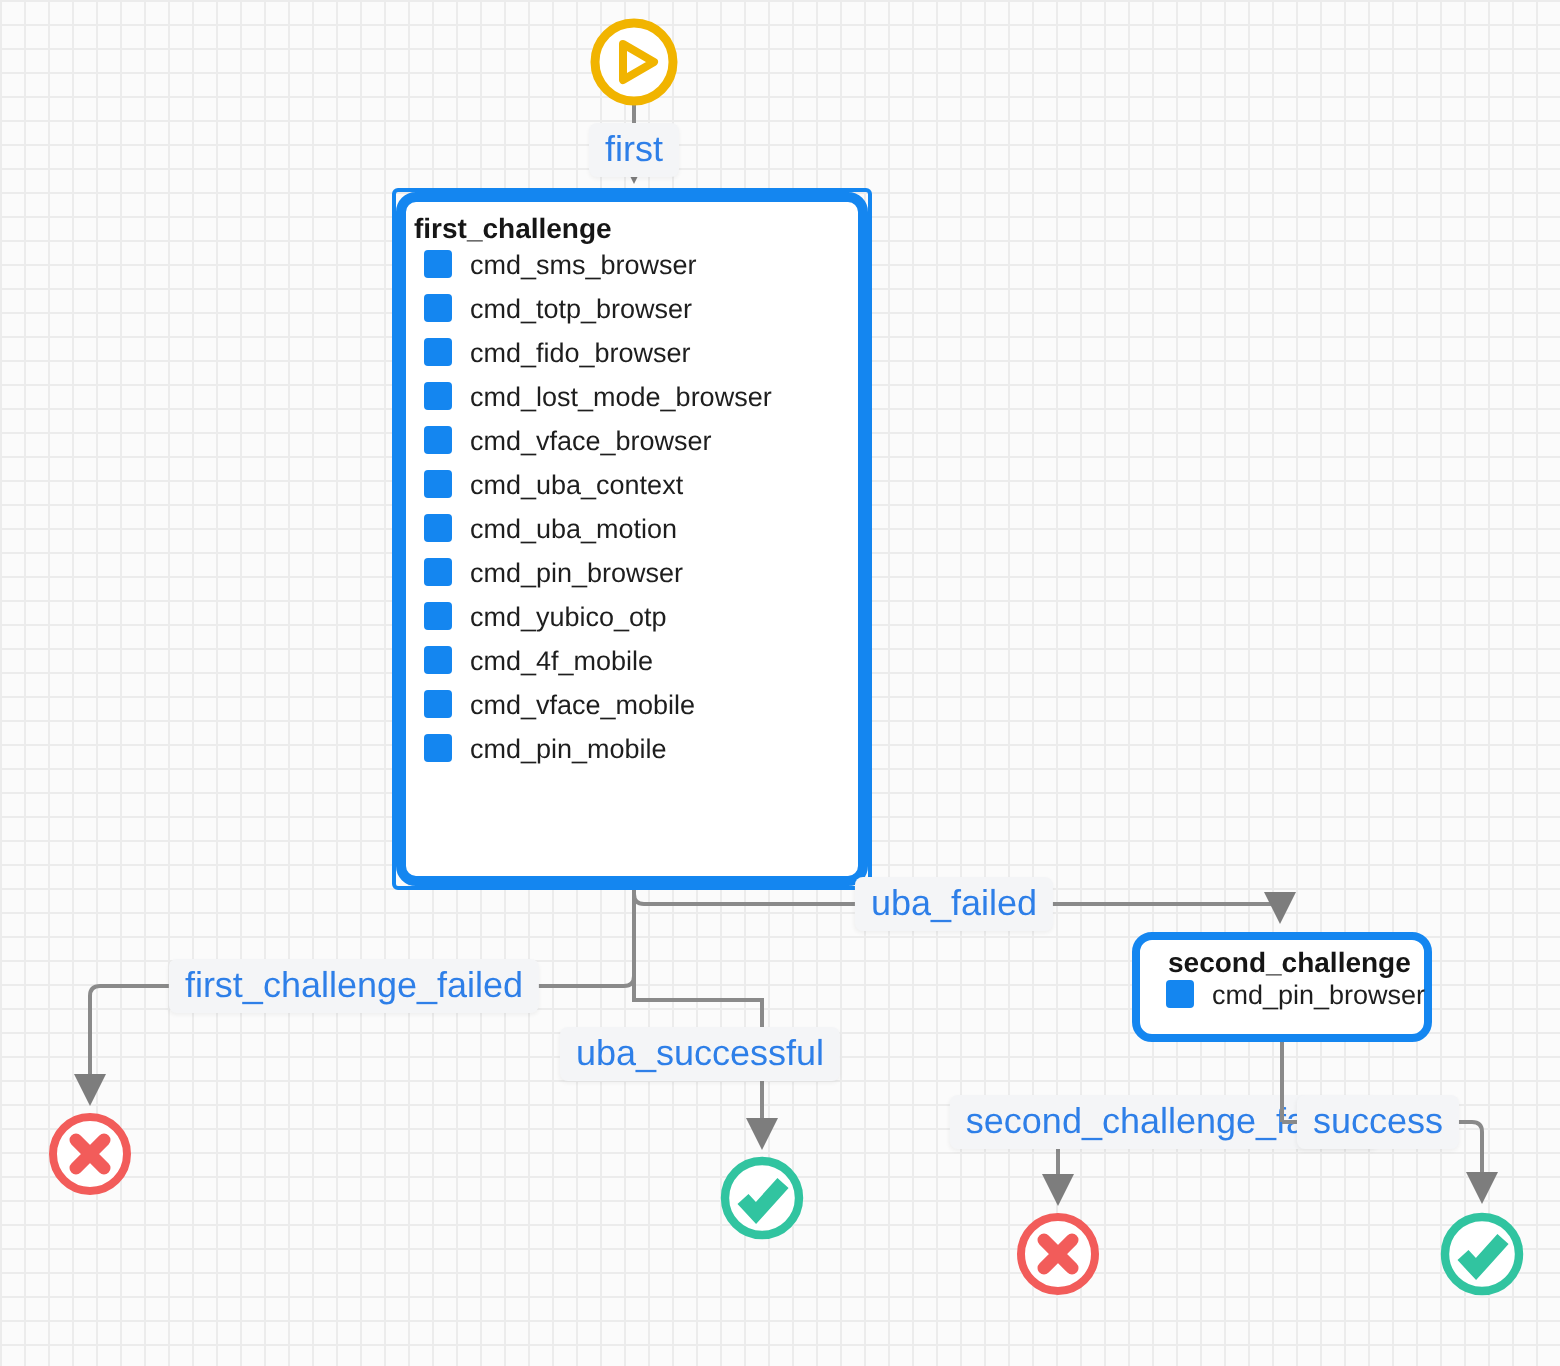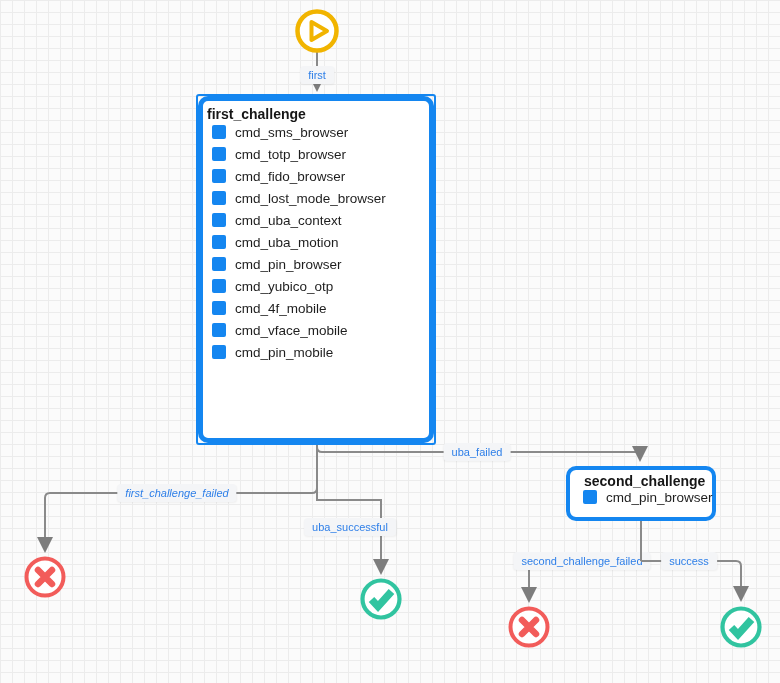--- a/index.html
+++ b/index.html
@@ -44,21 +44,21 @@
     background:#1486f0; border-radius:2px; margin-right:9px;
   }
 
   .node2 { border-width:4px; }
   .node2 .node-title { padding:3px 4px 1px;margin-left:10px; }
   .node2 .item { height:21px; padding-left:13px; }
 
   .elabel {
     position:absolute; transform:translate(-50%,-50%);
     background:#f4f5f7; border-radius:4px;
-    padding:3px 8px; font-size:11px; color:#2e7fe8;
+    padding:3px 8px; font-size:18px; color:#2e7fe8;
     white-space:nowrap; z-index:2;
     box-shadow:0 1px 2px rgba(0,0,0,0.05);
   }
   .elabel.above-edges { z-index:4; }
 
   .icon-node {
     position:absolute; transform:translate(-50%,-50%);
     z-index:2; line-height:0;
   }
 </style>
@@ -100,20 +100,24 @@
     <div class="item">
         <span class="cmd-square"></span>
         <span>cmd_fido_browser</span>
       </div>
     <div class="item">
         <span class="cmd-square"></span>
         <span>cmd_lost_mode_browser</span>
       </div>
     <div class="item">
         <span class="cmd-square"></span>
+        <span>cmd_vface_browser</span>
+      </div>
+    <div class="item">
+        <span class="cmd-square"></span>
         <span>cmd_uba_context</span>
       </div>
     <div class="item">
         <span class="cmd-square"></span>
         <span>cmd_uba_motion</span>
       </div>
     <div class="item">
         <span class="cmd-square"></span>
         <span>cmd_pin_browser</span>
       </div>
@@ -138,21 +142,21 @@
   <div class="node node2" style="left:566px; top:466px; width:150px; height:55px;">
     <div class="node-title">second_challenge</div>
     <div class="item">
         <span class="cmd-square"></span>
         <span>cmd_pin_browser</span>
       </div>
   </div>
 
   <div class="elabel" style="left:317px; top:75px;">first</div>
   <div class="elabel" style="left:477px; top:452px;">uba_failed</div>
-  <div class="elabel" style="left:177px; top:493px;font-style:italic;">first_challenge_failed</div>
+  <div class="elabel" style="left:177px; top:493px;">first_challenge_failed</div>
   <div class="elabel" style="left:350px; top:503px;margin-top:24px;">uba_successful</div>
   <div class="elabel" style="left:582px; top:561px;">second_challenge_failed</div>
 
   <svg class="edges edges-over" width="780" height="683">
     <path class="edge-path" d="M641,521 L641,561 M641,561 L736,561 Q741,561 741,566 L741,600" marker-end="url(#arrow)"></path>
   </svg>
   <div class="elabel above-edges" style="left:689px; top:561px;">success</div>
 
   <div class="icon-node" style="left:45px; top:577px;">
     <svg width="44" height="44" viewBox="-22 -22 44 44">

